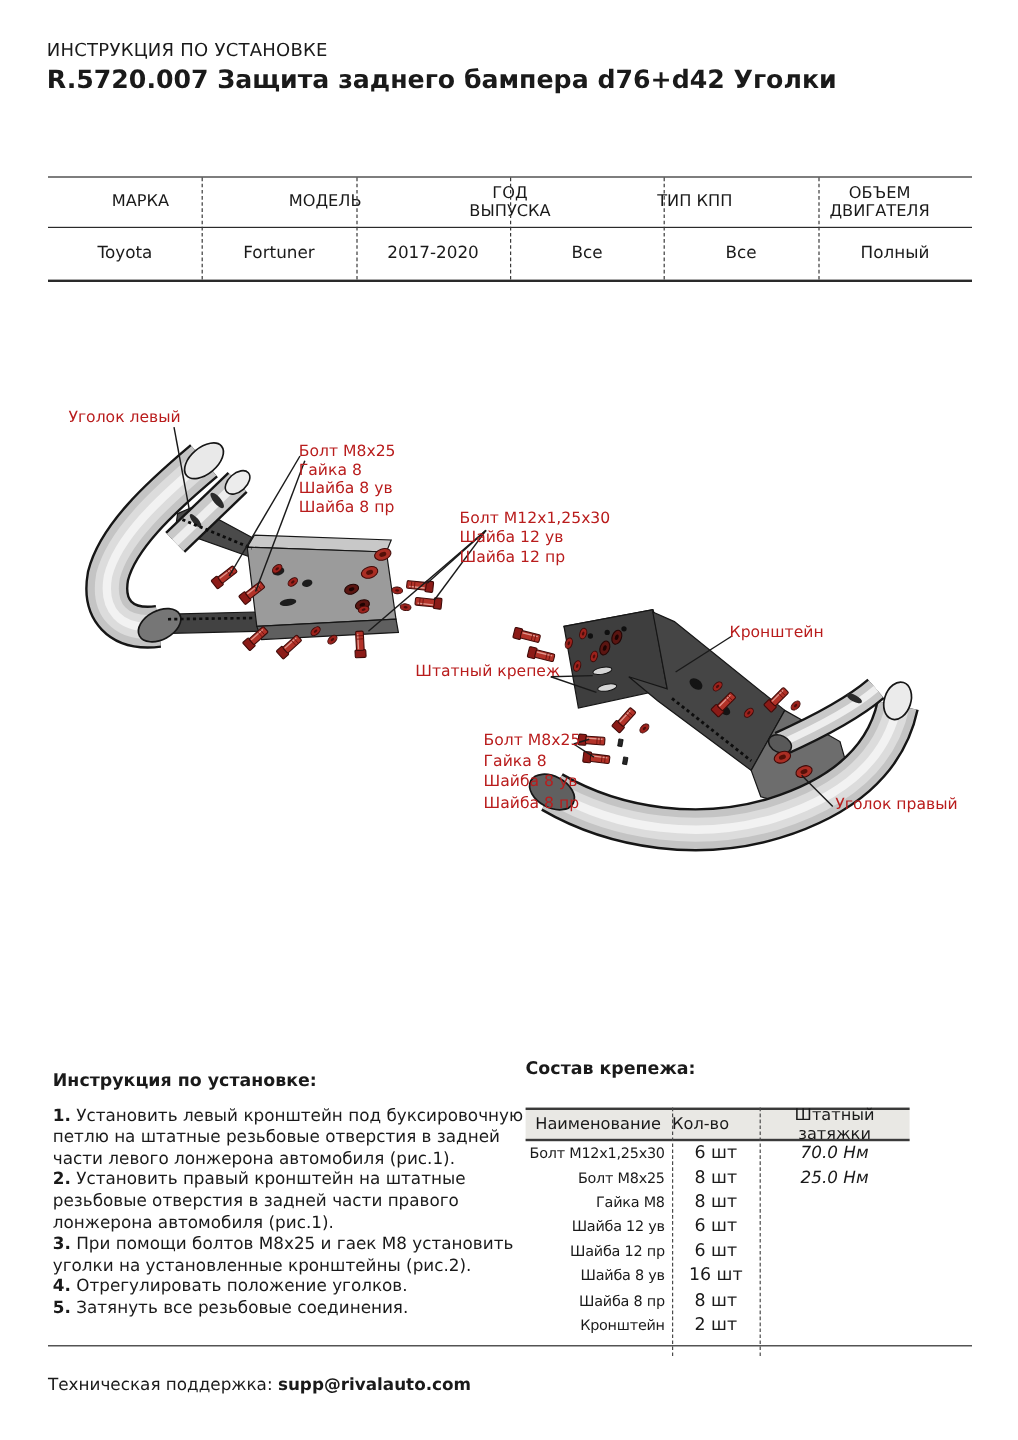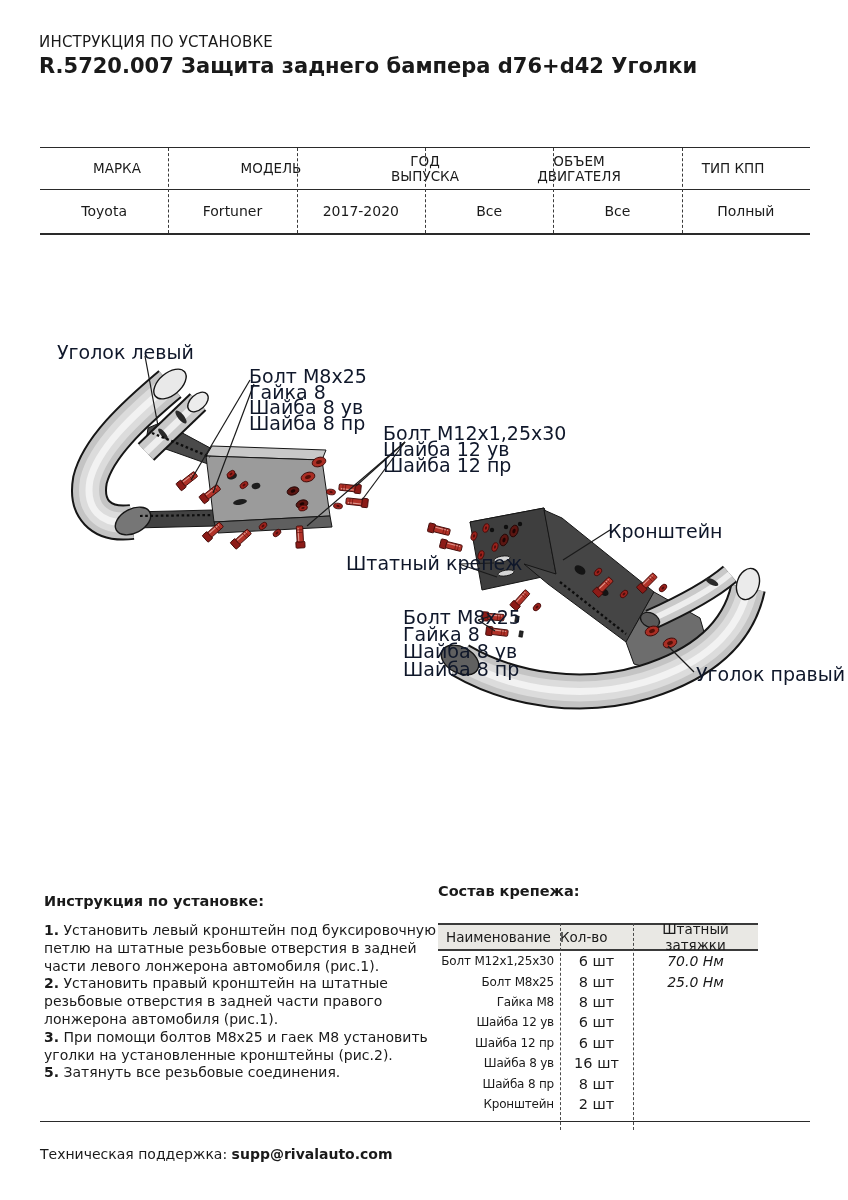--- a/index.html
+++ b/index.html
@@ -17,21 +17,21 @@
   .vrow-head{height:41px;border-bottom:1.5px solid #2a2a2a;}
   .vrow-data{height:42.5px;}
   .vcell{flex:1;display:flex;align-items:center;justify-content:center;text-align:center;
          white-space:pre-line;line-height:15px;}
   .vrow-head .vcell{font-size:13.5px;}
   .vrow-data .vcell{font-size:14px;}
   .vsep{position:absolute;top:0;bottom:0;width:0;border-left:1.5px dashed #3a3a3a;}
 
   
   .diagram{position:absolute;left:0;top:330px;}
-  .dlabel{position:absolute;font-size:19px;color:#0f172a;white-space:nowrap;}
+  .dlabel{position:absolute;font-size:13px;color:#b91c1c;white-space:nowrap;}
 
   
   .instr{position:absolute;left:44px;top:883px;width:398px;}
   .instr-title{font-size:14.5px;font-weight:bold;margin:10px 0 13px 0;}
   .step{font-size:14px;line-height:17.8px;}
   .step b{font-weight:bold;}
 
   
   .hw{position:absolute;left:438px;top:883px;width:322px;}
   .hw-title{font-size:14.5px;font-weight:bold;margin:0 0 8px 0;}
@@ -61,23 +61,23 @@
 
   <div class="title1">ИНСТРУКЦИЯ ПО УСТАНОВКЕ</div>
   <div class="title2">R.5720.007 Защита заднего бампера d76+d42 Уголки</div>
 
   <div class="vtable">
     <div class="vrow vrow-head">
       <div class="vcell">МАРКА</div>
       <div class="vcell">МОДЕЛЬ</div>
       <div class="vcell">ГОД
 ВЫПУСКА</div>
+      <div class="vcell">ТИП КПП</div>
       <div class="vcell">ОБЪЕМ
 ДВИГАТЕЛЯ</div>
-      <div class="vcell">ТИП КПП</div>
     </div>
     <div class="vrow vrow-data">
       <div class="vcell">Toyota</div>
       <div class="vcell">Fortuner</div>
       <div class="vcell">2017-2020</div>
       <div class="vcell">Все</div>
       <div class="vcell">Все</div>
       <div class="vcell">Полный</div>
     </div>
     <div class="vsep" style="left:128.3px"></div>
@@ -268,20 +268,21 @@
     <div>Шайба 8 пр</div>
   </div>
 
   <div class="dlabel" style="left:696px;top:663px">Уголок правый</div>
 
   <div class="instr">
     <div class="instr-title">Инструкция по установке:</div>
     <div class="step"><b>1.</b> <span>Установить левый кронштейн под буксировочную петлю на штатные резьбовые отверстия в задней части левого лонжерона автомобиля (рис.1).</span></div>
     <div class="step"><b>2.</b> <span>Установить правый кронштейн на штатные резьбовые отверстия в задней части правого лонжерона автомобиля (рис.1).</span></div>
     <div class="step"><b>3.</b> <span>При помощи болтов М8х25 и гаек М8 установить уголки на установленные кронштейны (рис.2).</span></div>
+    <div class="step"><b>4.</b> <span>Отрегулировать положение уголков.</span></div>
     <div class="step"><b>5.</b> <span>Затянуть все резьбовые соединения.</span></div>
   </div>
 
   <div class="hw">
     <div class="hw-title">Состав крепежа:</div>
     <div class="hwtable">
       <div class="hw-head">
         <div class="c1">Наименование</div>
         <div class="c2">Кол-во</div>
         <div class="c3">Штатный затяжки</div>

